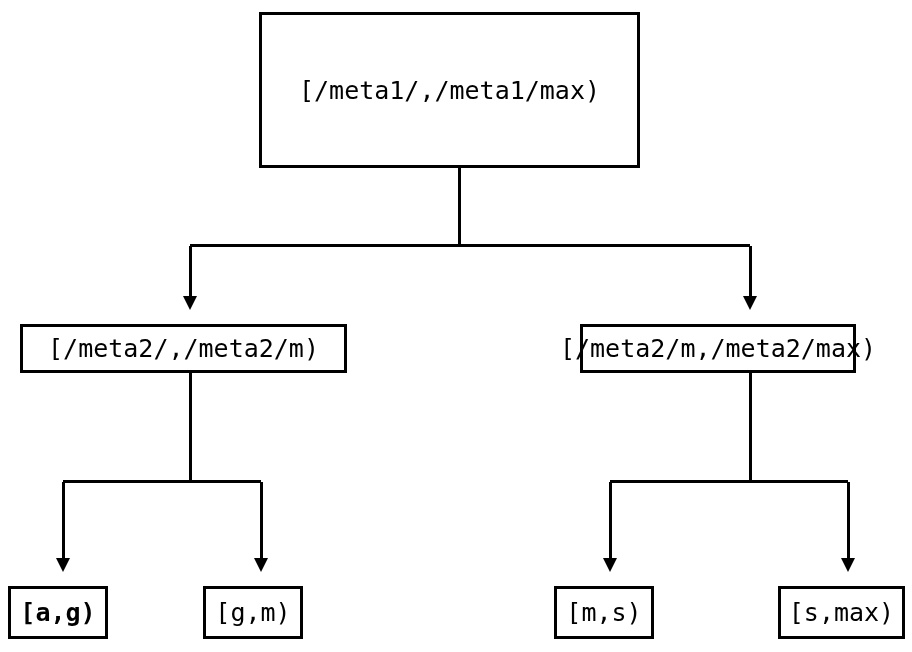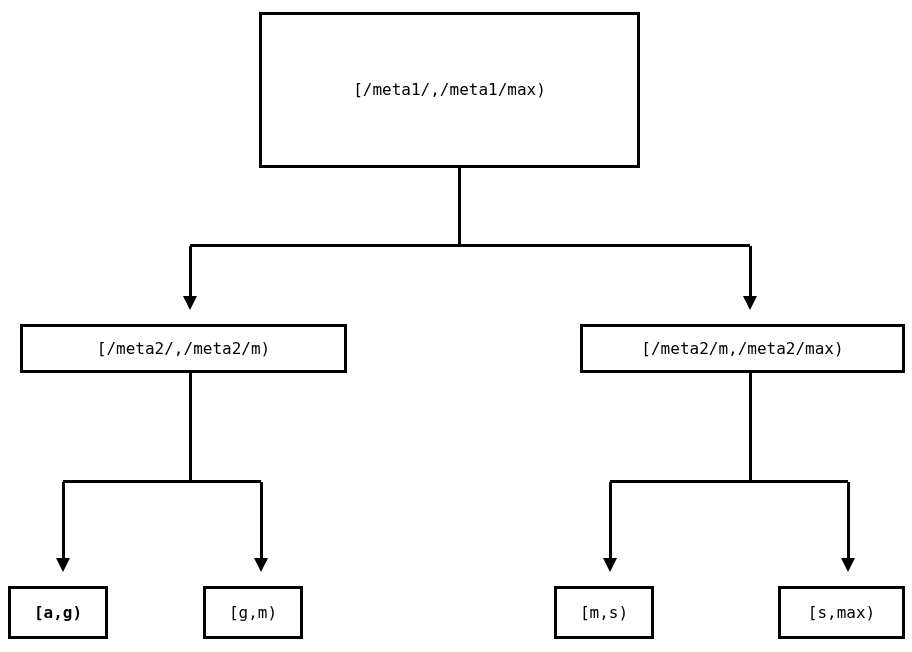--- a/index.html
+++ b/index.html
@@ -30,29 +30,29 @@
     box-sizing: border-box;
     background: #ffffff;
     border: 3px solid #000000;
     display: flex;
     align-items: center;
     justify-content: center;
     z-index: 2;
   }
   .node-label {
     font-family: "DejaVu Sans Mono", monospace;
-    font-size: 16px;
+    font-size: 25px;
     line-height: 1;
     color: #000000;
     white-space: pre;
     letter-spacing: 0px;
   }
   .node-root   { left: 259px; top: 12px;  width: 381px; height: 156px; }
   .node-mid-l  { left: 20px;  top: 324px; width: 327px; height: 49px;  }
-  .node-mid-r  { left: 580px; top: 324px; width: 325px; height: 49px;  }
+  .node-mid-r  { left: 580px; top: 324px; width: 276px; height: 49px;  }
   .node-leaf-1 { left: 8px;   top: 586px; width: 100px; height: 53px; font-weight: bold;  }
   .node-leaf-2 { left: 203px; top: 586px; width: 100px; height: 53px;  }
   .node-leaf-3 { left: 554px; top: 586px; width: 100px; height: 53px;  }
   .node-leaf-4 { left: 778px; top: 586px; width: 127px; height: 53px; text-align: center;  }
 </style>
 </head>
 <body>
 
 <div id="canvas">
 

